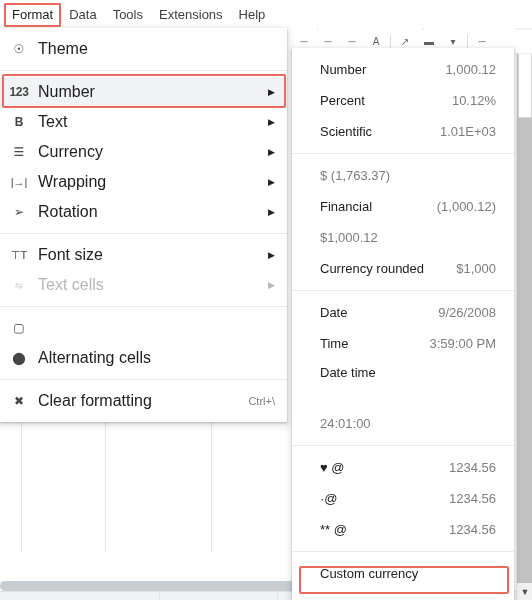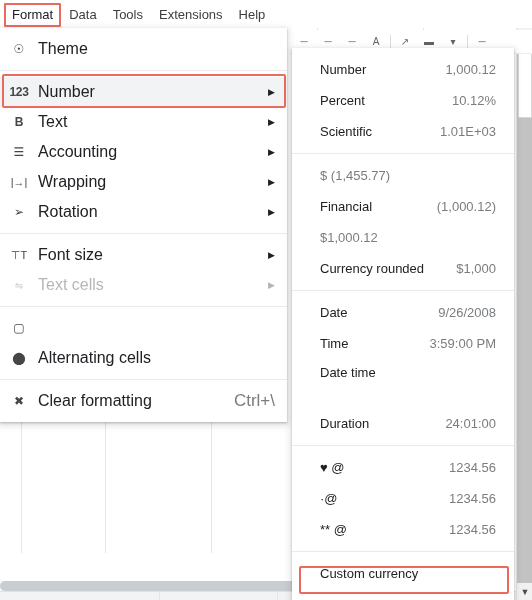--- a/index.html
+++ b/index.html
@@ -146,21 +146,21 @@
     color: #444746; font-size: 12px;
   }
   .m-row.disabled .m-icon { color: #c6c8ca; }
   .m-label { flex: 1; font-size: 16px; line-height: 1; }
   .m-arrow {
     width: 12px; text-align: right;
     color: #202124; font-size: 9px;
   }
   .m-row.disabled .m-arrow { color: #b4b7ba; }
   .m-short {
-    color: #7a7d80; font-size: 17px; padding-left: 14px;
+    color: #7a7d80; font-size: 11px; padding-left: 14px;
   }
   .m-sep { height: 1px; background: #e8eaed; margin: 6px 0; }
 
   .hl-box {
     position: absolute;
     border: 2px solid #ec6a5c;
     border-radius: 2px;
     pointer-events: none;
     box-sizing: border-box;
   }
@@ -264,21 +264,21 @@
       </div>
       <div class="m-row">
         <div class="m-icon">
           <span style="font-size:12px;font-weight:700">B</span>
         </div>
         <div class="m-label">Text</div>
         <div class="m-arrow">▶</div>
       </div>
       <div class="m-row">
         <div class="m-icon">☰</div>
-        <div class="m-label">Accounting</div>
+        <div class="m-label">Currency</div>
         <div class="m-arrow">▶</div>
       </div>
       <div class="m-row">
         <div class="m-icon">
           <span style="font-size:11px">|→|</span>
         </div>
         <div class="m-label">Wrapping</div>
         <div class="m-arrow">▶</div>
       </div>
       <div class="m-row">
@@ -326,21 +326,21 @@
       <div class="s-row">
         <div class="s-label">Percent</div>
         <div class="s-sample">10.12%</div>
       </div>
       <div class="s-row">
         <div class="s-label">Scientific</div>
         <div class="s-sample">1.01E+03</div>
       </div>
       <div class="s-sep"></div>
       <div class="s-row">
-        <div class="s-sample">$ (1,455.77)</div>
+        <div class="s-sample">$ (1,763.37)</div>
       </div>
       <div class="s-row">
         <div class="s-label">Financial</div>
         <div class="s-sample">(1,000.12)</div>
       </div>
       <div class="s-row">
         <div class="s-sample">$1,000.12</div>
       </div>
       <div class="s-row">
         <div class="s-label">Currency rounded</div>
@@ -352,21 +352,20 @@
         <div class="s-sample">9/26/2008</div>
       </div>
       <div class="s-row">
         <div class="s-label">Time</div>
         <div class="s-sample">3:59:00 PM</div>
       </div>
       <div class="s-row stacked">
         <div class="s-label">Date time</div>
       </div>
       <div class="s-row">
-        <div class="s-label">Duration</div>
         <div class="s-sample">24:01:00</div>
       </div>
       <div class="s-sep"></div>
       <div class="s-row">
         <div class="s-label">♥ @</div>
         <div class="s-sample">1234.56</div>
       </div>
       <div class="s-row">
         <div class="s-label">·@</div>
         <div class="s-sample">1234.56</div>

